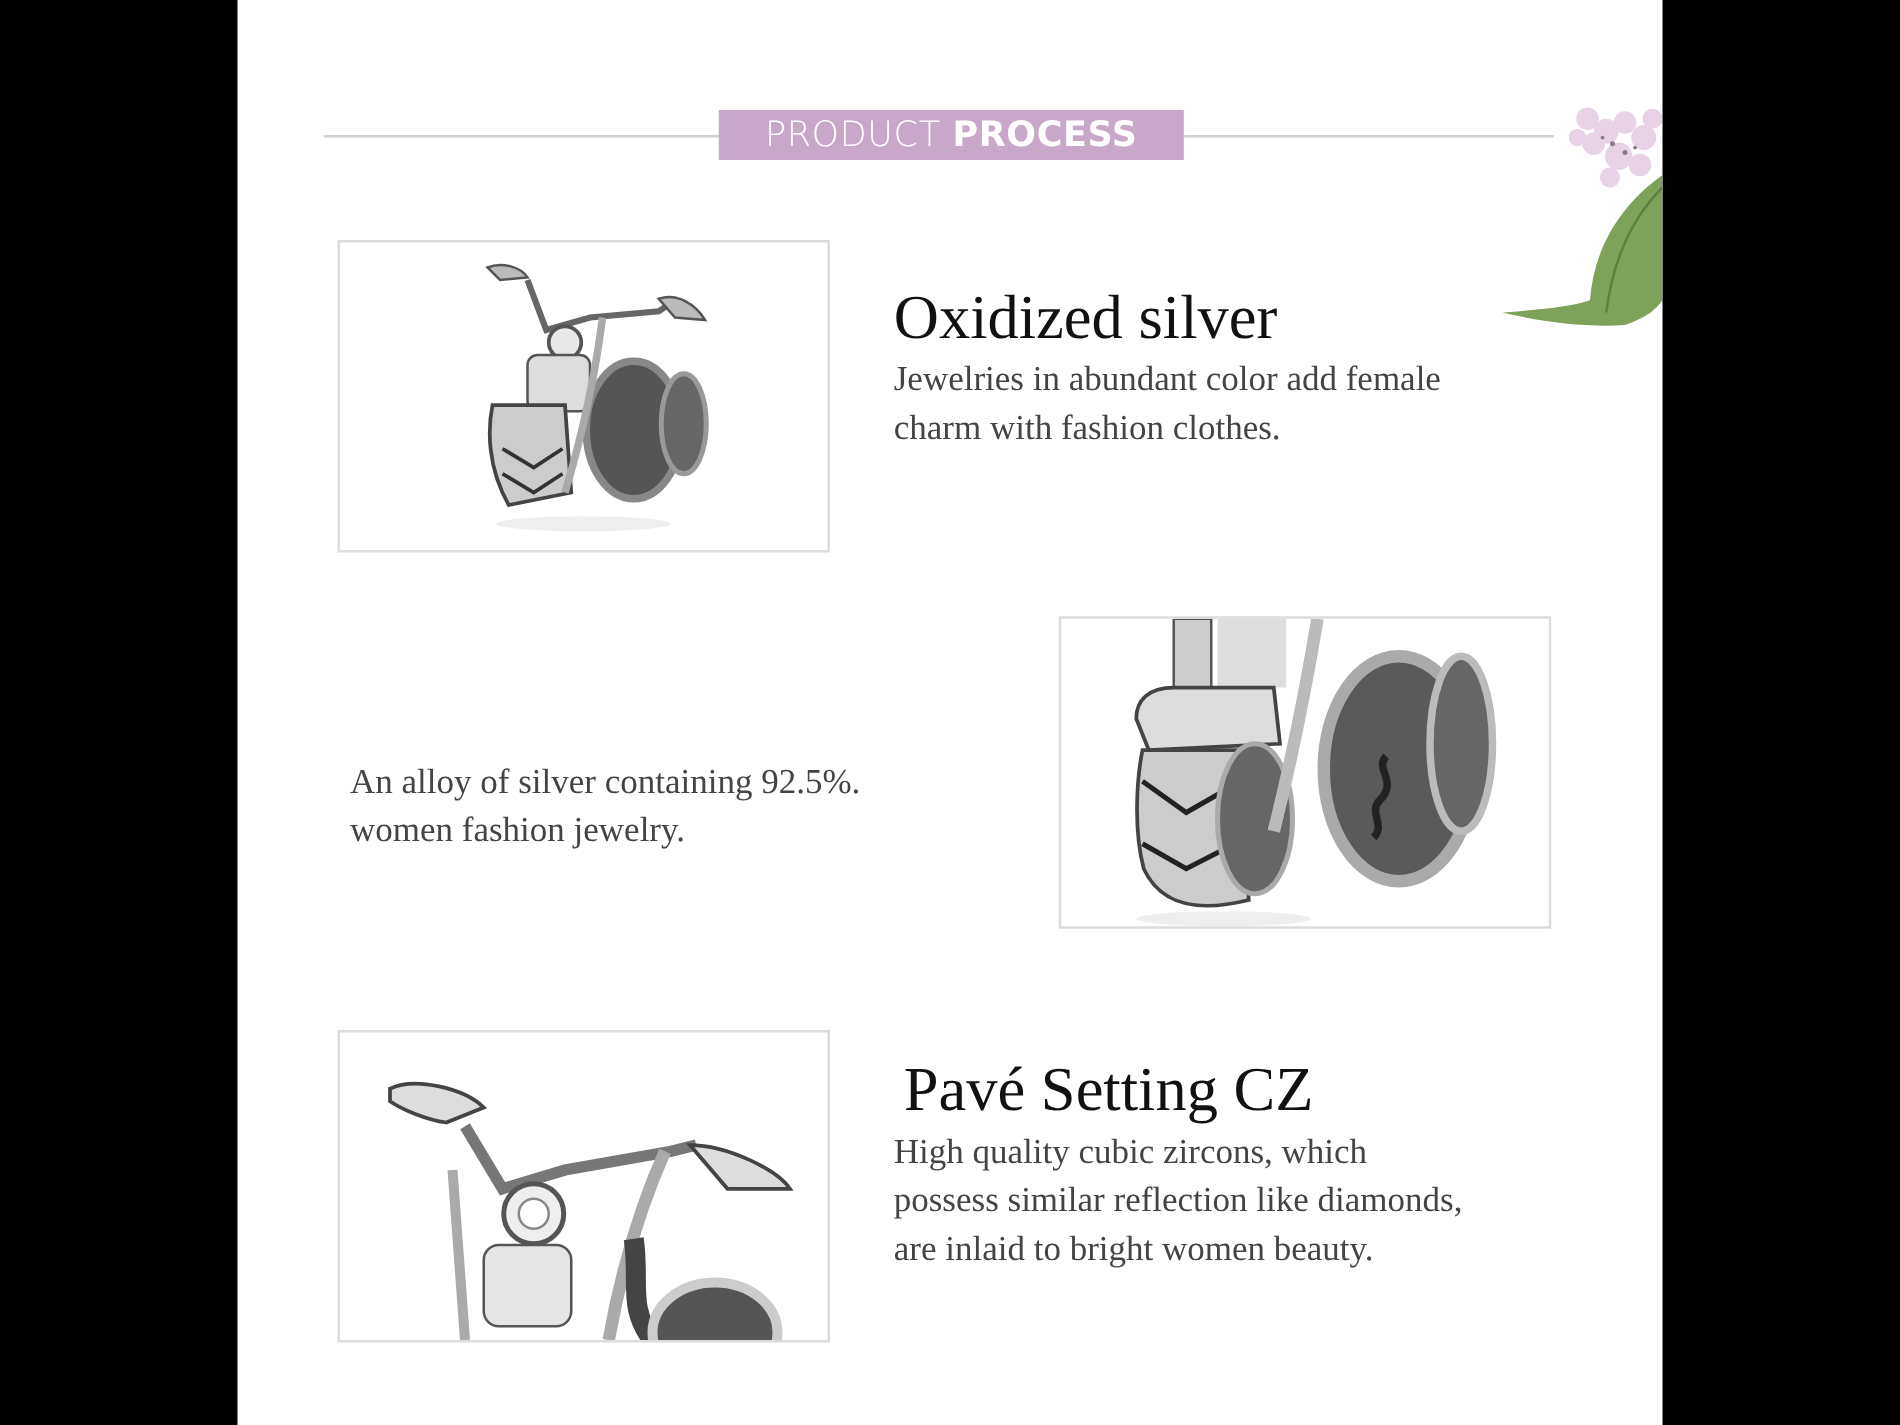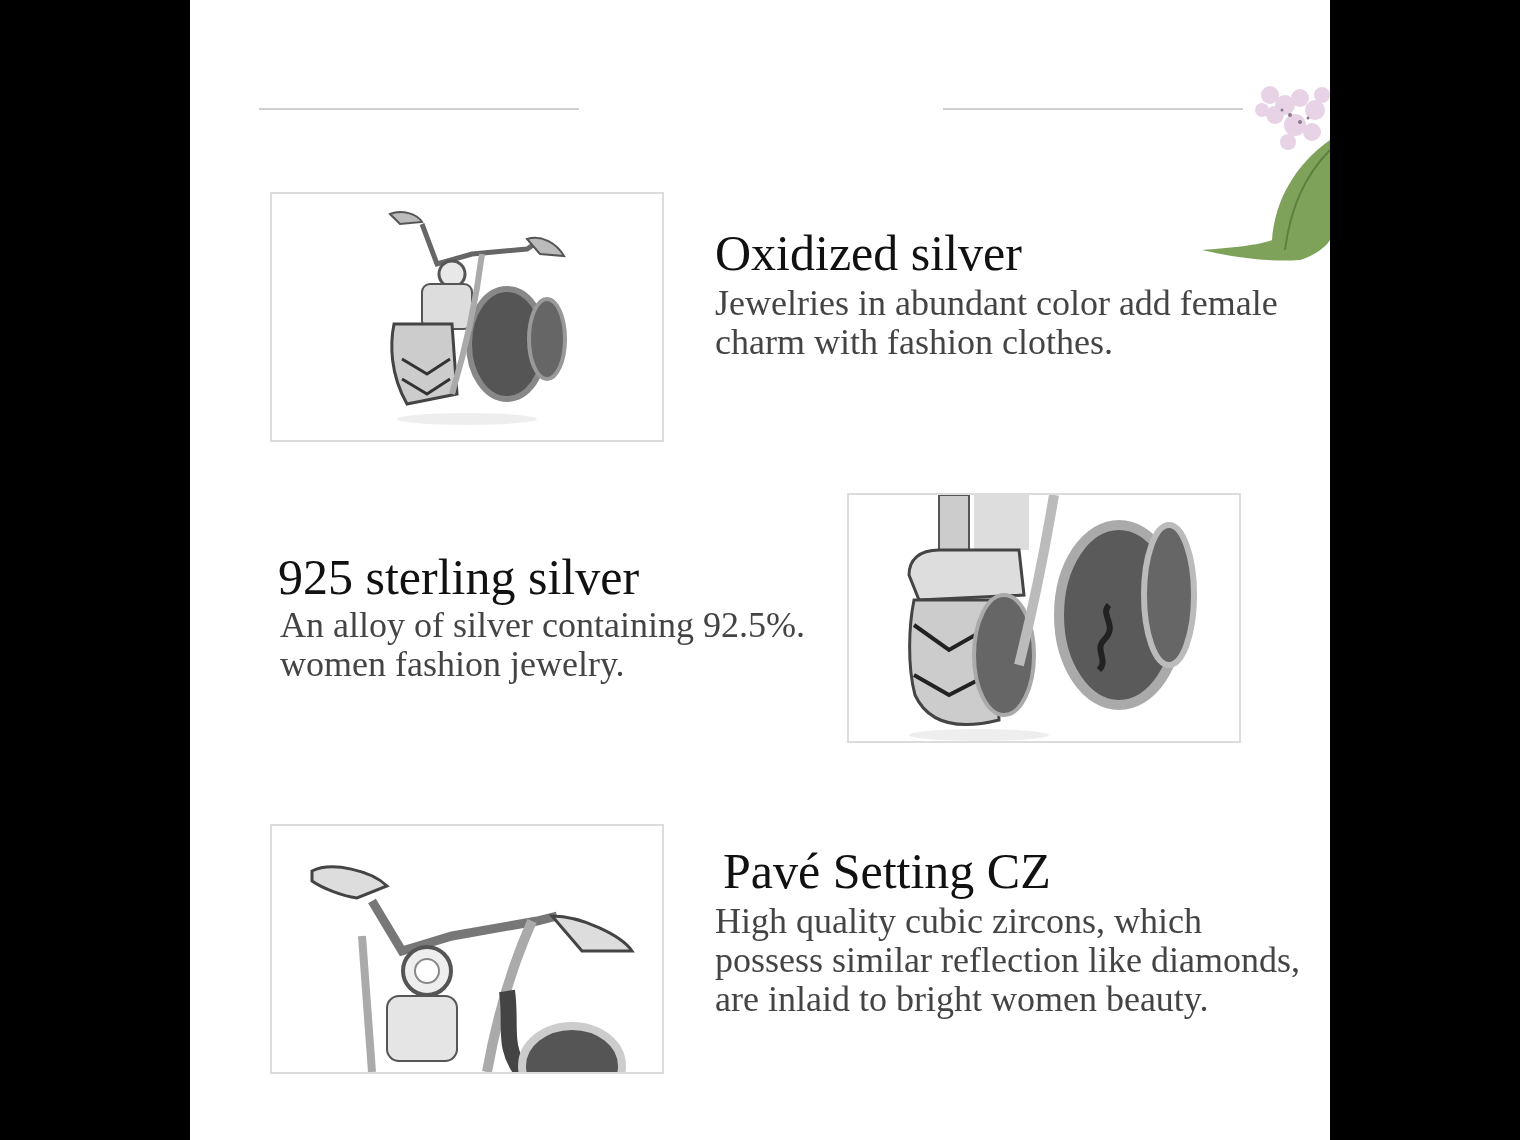--- a/index.html
+++ b/index.html
@@ -5,31 +5,34 @@
   html, body { margin:0; padding:0; }
   body { width:1520px; height:1140px; background:#000; position:relative; overflow:hidden; font-family:"Liberation Serif", serif; }
   .panel { position:absolute; left:190px; top:0; width:1140px; height:1140px; background:#fff; overflow:hidden; }
   .hline { position:absolute; top:108px; height:2px; background:#cfcfd4; }
   .banner { position:absolute; left:385px; top:88px; width:372px; height:40px; background:#c8a8c8; color:#fff;
             font-family:"DejaVu Sans", sans-serif; font-size:28px; line-height:40px; text-align:center; letter-spacing:0.5px; }
   .banner .light { font-weight:300; }
   .banner .bold { font-weight:bold; }
   .frame { position:absolute; width:394px; height:250px; border:2px solid #dcdcdc; background:#fff; overflow:hidden; box-sizing:border-box; }
   .title { position:absolute; font-size:50px; color:#111; white-space:nowrap; }
-  .desc { position:absolute; font-size:36px; color:#444; line-height:39px; }
+  .desc { position:absolute; font-size:28px; color:#444; line-height:39px; }
   .desc span { display:block; white-space:nowrap; }
   .flower { position:absolute; right:0; top:70px; width:130px; height:200px; }
 </style>
 </head>
 <body>
 
 <div class="panel">
 
   <div class="hline" style="left:69px;width:320px;"></div>
   <div class="hline" style="left:753px;width:300px;"></div>
+  <div class="banner">
+    <span class="light">PRODUCT </span><span class="bold">PROCESS</span>
+  </div>
 
   <svg class="flower" viewBox="0 0 130 200">
     <path d="M130 70 C95 95 75 130 72 170 C60 175 30 178 2 180 C35 188 70 192 100 190 C115 185 125 178 130 170 Z" fill="#7fa25a"></path>
     <path d="M130 80 C105 105 90 140 85 180" stroke="#5d8040" stroke-width="2" fill="none"></path>
     <g fill="#e7d2e6">
       <circle cx="70" cy="25" r="9"></circle>
         <circle cx="85" cy="35" r="10"></circle>
         <circle cx="100" cy="28" r="9"></circle>
       <circle cx="115" cy="40" r="10"></circle>
         <circle cx="75" cy="45" r="9"></circle>
@@ -61,21 +64,20 @@
       <ellipse cx="275" cy="145" rx="18" ry="40" fill="#666" stroke="#999" stroke-width="4"></ellipse>
       <path d="M210 60 C205 100 195 150 180 200" stroke="#aaa" stroke-width="6" fill="none"></path>
     </svg>
   </div>
   <div class="title" style="left:525px;top:224px;">Oxidized silver</div>
   <div class="desc" style="left:525px;top:284px;">
     <span>Jewelries in abundant color add female</span>
     <span>charm with fashion clothes.</span>
   </div>
 
-  <div class="title" style="left:88px;top:548px;">925 sterling silver</div>
   <div class="desc" style="left:90px;top:606px;">
     <span>An alloy of silver containing 92.5%.</span>
     <span>women fashion jewelry.</span>
   </div>
   <div class="frame" style="left:657px;top:493px;">
     <svg width="390" height="246" viewBox="0 0 390 246">
       <ellipse cx="130" cy="240" rx="70" ry="6" fill="#eee"></ellipse>
       <rect x="90" y="0" width="30" height="80" fill="#ccc" stroke="#555" stroke-width="2"></rect>
       <rect x="125" y="0" width="55" height="55" fill="#ddd"></rect>
       <path d="M60 80 C60 65 70 55 90 55 L170 55 L175 100 L70 105 Z" fill="#ddd" stroke="#444" stroke-width="3"></path>

